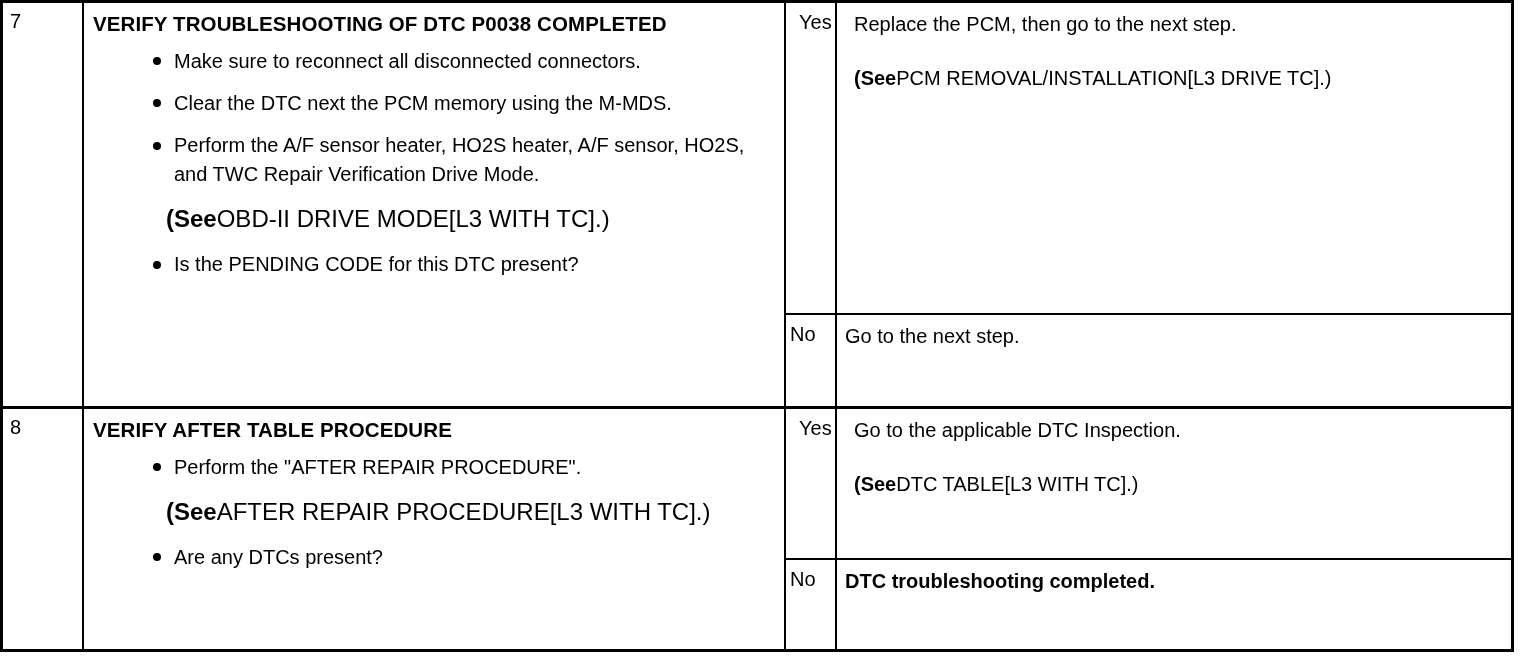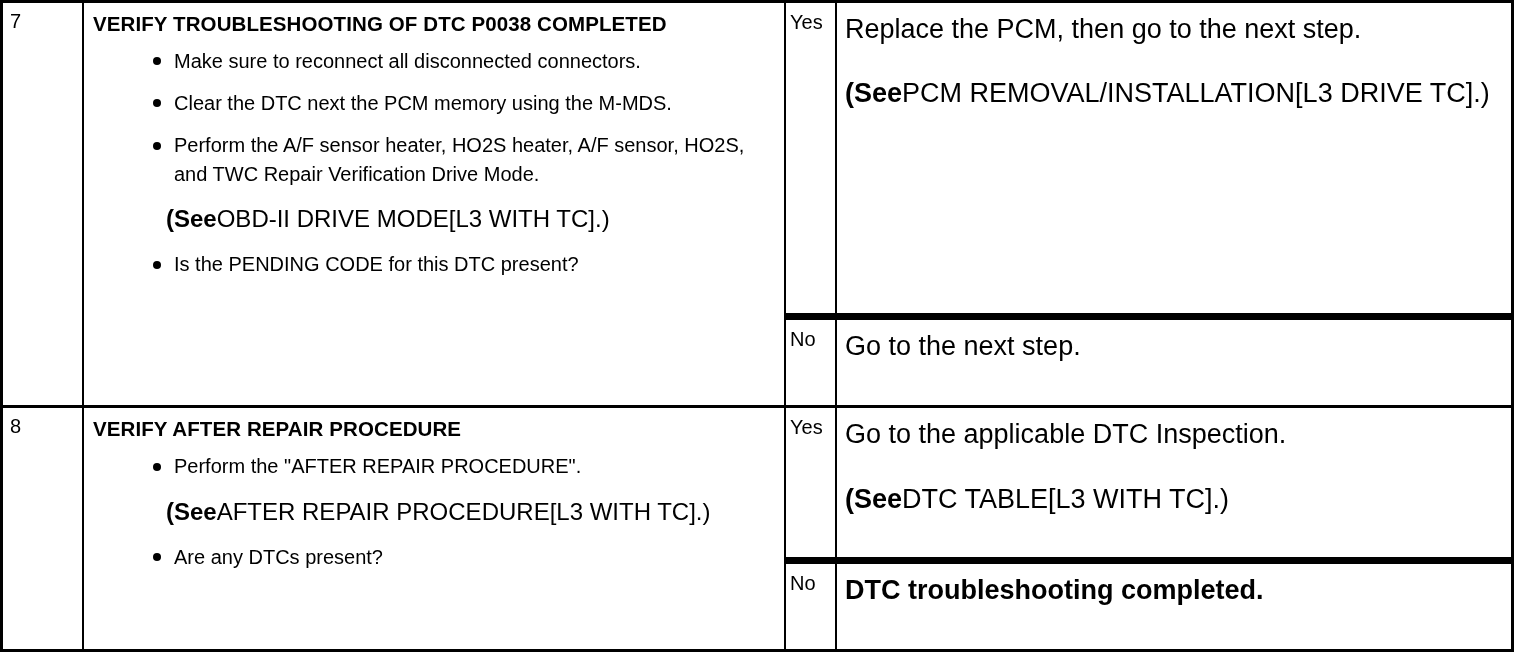--- a/index.html
+++ b/index.html
@@ -38,21 +38,21 @@
     border: 0;
   }
 
   
   col.c-step   { width: 80px; }
   col.c-body   { width: 702px; }
   col.c-answer { width: 51px; }
   col.c-result { width: 675px; }
 
   .v-line-right { border-right: 2px solid #000000; }
-  .h-line-bottom { border-bottom: 7px solid #000000; }
+  .h-line-bottom { border-bottom: 2px solid #000000; padding-left: 9px; }
   .h-line-bottom-thick { border-bottom: 3px solid #000000; }
 
   .step-num {
     font-size: 20px;
     line-height: 1;
     padding: 8px 0 0 7px;
   }
 
   .answer-label {
     font-size: 20px;
@@ -103,21 +103,21 @@
   }
 
   .see-note {
     font-size: 24px;
     line-height: 1.42;
     margin: 14px 0 0 0;
     padding-left: 73px;
   }
 
   .result-line {
-    font-size: 27px;
+    font-size: 20px;
     line-height: 1.42;
     margin: 0;
   }
   .result-line + .result-line {
     margin-top: 26px;
   }
 
   b.see { font-weight: bold; }
 </style>
 </head>
@@ -195,21 +195,21 @@
         </td>
       </tr>
 
       <tr>
         <td class="v-line-right" rowspan="2">
           <div class="step-num">8</div>
         </td>
 
         <td class="v-line-right" rowspan="2">
           <div class="cell-body">
-            <div class="heading">VERIFY AFTER REPAIR PROCEDURE</div>
+            <div class="heading">VERIFY AFTER TABLE PROCEDURE</div>
 
             <ul class="bullets">
               <li>
                 <span class="bullet-dot"></span>
                 <span>Perform the "AFTER REPAIR PROCEDURE".</span>
               </li>
             </ul>
 
             <div class="see-note">
               <b class="see">(See</b><span>AFTER REPAIR PROCEDURE[L3 WITH TC].)</span>

